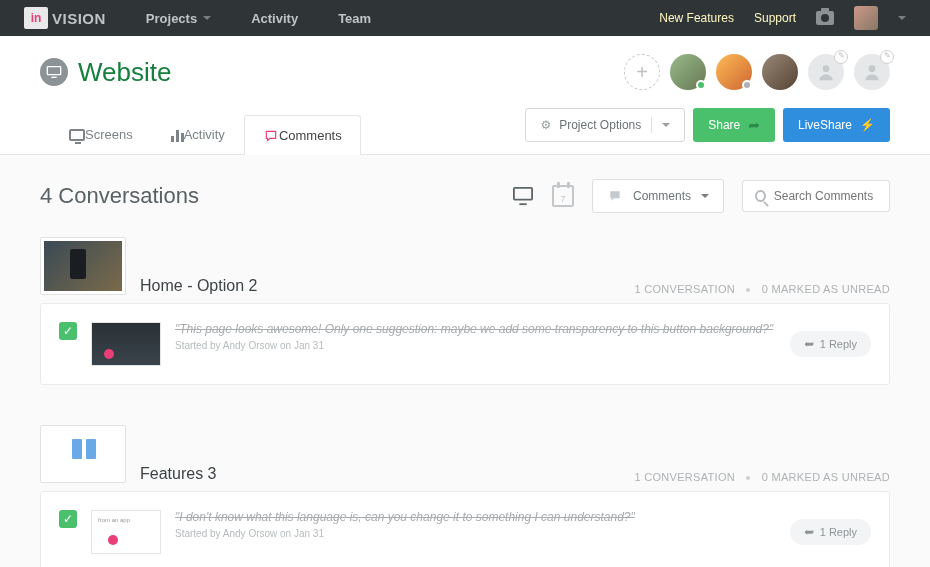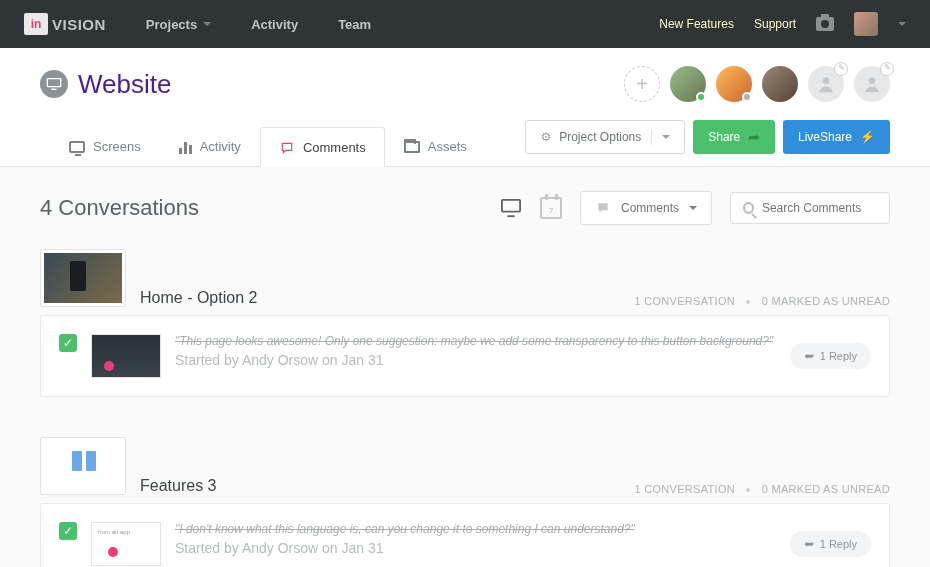--- a/index.html
+++ b/index.html
@@ -1,55 +1,55 @@
 <!DOCTYPE html>
 <html><head>
 <meta charset="utf-8">
 <style>
 * { box-sizing: border-box; margin: 0; padding: 0; }
 body { font-family: -apple-system, "Helvetica Neue", Arial, sans-serif; background: #fafafa; color: #333; font-size: 14px; width: 930px; }
 
 
-.topnav { background: #2f3437; height: 48px; display: flex; align-items: center; padding: 0 24px; color: #bfc4c6; }
+.topnav { background: #2f3437; height: 36px; display: flex; align-items: center; padding: 0 24px; color: #bfc4c6; }
 .logo { display: flex; align-items: center; gap: 4px; margin-right: 40px; }
 .logo .mark { width: 24px; height: 22px; background: #e9e9e9; border-radius: 2px; display: flex; align-items: center; justify-content: center; color: #ec3e76; font-weight: bold; font-size: 12px; }
 .logo .text { font-size: 15px; letter-spacing: 0.5px; font-weight: 700; }
 .topnav-left { display: flex; gap: 40px; align-items: center; font-weight: bold; }
 .topnav-left .item { display: flex; align-items: center; gap: 6px; cursor: pointer; font-size: 13px; }
 .topnav-right { margin-left: auto; display: flex; align-items: center; gap: 20px; font-size: 12px; color: #fef9c3; }
 .camera-icon { width: 18px; height: 14px; background: #8c9193; border-radius: 2px; position: relative; }
 .camera-icon::before { content:""; position:absolute; top:-3px; left:5px; width:8px; height:4px; background:#8c9193; border-radius:1px; }
 .camera-icon::after { content:""; position:absolute; top:3px; left:5px; width:8px; height:8px; background:#2f3437; border-radius:50%; }
 .avatar-sm { width: 24px; height: 24px; border-radius: 3px; background: linear-gradient(135deg,#c98,#876); }
 .caret { width: 0; height: 0; border-left: 4px solid transparent; border-right: 4px solid transparent; border-top: 4px solid #7a7e80; }
 
 
 .header { background: #fff; padding: 18px 40px 0 40px; border-bottom: 1px solid #e5e5e5; }
 .header-row { display: flex; align-items: center; }
 .page-icon { width: 28px; height: 28px; background: #8b9396; border-radius: 50%; display:flex; align-items:center; justify-content:center; margin-right: 10px; }
 .page-icon svg { width: 16px; height: 14px; }
-.page-title { font-size: 26px; font-weight: 400; color: #4c1d95; }
+.page-title { font-size: 26px; font-weight: 400; color: #15803d; }
 .collab { margin-left: auto; display: flex; align-items: center; gap: 10px; }
 .add-circle { width: 36px; height: 36px; border: 1px dashed #c8c8c8; border-radius: 50%; display:flex; align-items:center; justify-content:center; color:#c0c0c0; font-size: 20px; cursor:pointer; }
 .avatar { width: 36px; height: 36px; border-radius: 50%; background-size: cover; position: relative; }
 .avatar.a1 { background: linear-gradient(135deg,#9b8,#675); }
 .avatar.a2 { background: linear-gradient(135deg,#fb5,#c63); }
 .avatar.a3 { background: linear-gradient(135deg,#987,#543); }
 .avatar .dot { position:absolute; bottom:0; right:0; width:10px; height:10px; border-radius:50%; border:2px solid #fff; }
 .avatar .dot.green { background:#4ac06d; }
 .avatar .dot.grey { background:#b0b0b0; }
 .avatar-empty { width: 36px; height: 36px; border-radius:50%; background:#e6e8e9; display:flex; align-items:center; justify-content:center; position:relative; }
 .avatar-empty svg { width:20px; height:20px; fill:#c6c9cb; }
 .avatar-empty .badge { position:absolute; top:-4px; right:-4px; width:14px; height:14px; border:1px solid #d0d0d0; background:#fff; border-radius:50%; }
 .avatar-empty .badge::after { content:"✎"; font-size:8px; color:#c0c0c0; position:absolute; top:0; left:3px; }
 
 
 .subrow { display:flex; align-items: flex-end; margin-top: 18px; }
 .tabs { display:flex; gap: 0; margin-left: 10px; }
-.tab { display:flex; align-items:center; gap:8px; padding: 12px 18px; font-size:13px; color:#7d8487; cursor:pointer; border: 1px solid transparent; border-bottom: none; }
+.tab { display:flex; align-items:center; gap:0; padding: 12px 18px; font-size:13px; color:#7d8487; cursor:pointer; border: 1px solid transparent; border-bottom: none; }
 .tab.active { background:#fff; border-color:#e5e5e5; border-radius: 3px 3px 0 0; color:#444; position:relative; top:1px; }
 .ic-screen { width:16px; height:12px; border:2px solid #7d8487; border-radius:2px; position:relative; }
 .ic-screen::after { content:""; position:absolute; bottom:-5px; left:4px; width:6px; height:2px; background:#7d8487; }
 .ic-activity { display:flex; align-items:flex-end; gap:2px; height:14px; }
 .ic-activity span { width:3px; background:#7d8487; }
 .ic-comment { width:16px; height:14px; }
 .ic-folder { width:16px; height:12px; border:2px solid #7d8487; border-radius:1px; position:relative; }
 .ic-folder::before { content:""; position:absolute; top:-4px; left:-2px; width:8px; height:3px; border:2px solid #7d8487; border-bottom:none; }
 
 .actions { margin-left:auto; display:flex; gap:8px; padding-bottom: 12px; }
@@ -62,21 +62,21 @@
 .bolt { color:#1a5f9e; }
 .share-arrow { color:#2e8a48; font-size:14px; }
 
 
 .toolbar { display:flex; align-items:center; padding: 24px 40px; gap: 18px; }
 .toolbar-title { font-size: 22px; font-weight: 300; color: #5a6164; }
 .platform-icons { margin-left:auto; display:flex; gap:18px; align-items:center; }
 .calendar { width:22px; height:22px; border:2px solid #c3c7c9; border-radius:2px; position:relative; display:flex; align-items:flex-end; justify-content:center; font-size:9px; color:#c3c7c9; padding-bottom:1px; }
 .calendar::before { content:""; position:absolute; top:-5px; left:3px; width:3px; height:6px; background:#c3c7c9; border-radius:1px; box-shadow: 10px 0 #c3c7c9; }
 .comments-filter { border:1px solid #dedede; border-radius:3px; padding: 9px 14px; display:flex; align-items:center; gap:10px; color:#6d7477; font-size:12px; cursor:pointer; background:#fff; }
-.search-box { border:1px solid #dedede; border-radius:3px; padding: 8px 12px; display:flex; align-items:center; gap:8px; width: 160px; background:#fff; }
+.search-box { border:1px solid #dedede; border-radius:3px; padding: 8px 12px; display:flex; align-items:center; gap:8px; width: 148px; background:#fff; }
 .search-box input { border:none; outline:none; font-size:12px; width:100%; color:#888; background:transparent; }
 .mag { width:12px; height:12px; border:2px solid #b8bcbe; border-radius:50%; position:relative; }
 .mag::after { content:""; position:absolute; bottom:-5px; right:-5px; width:6px; height:2px; background:#b8bcbe; transform:rotate(45deg); }
 
 
 .content { padding: 0 40px 40px; }
 .group { margin-bottom: 40px; }
 .group-head { display:flex; align-items:flex-end; gap:14px; margin-bottom: 8px; }
 .thumb { width: 86px; height: 58px; border:1px solid #e2e2e2; padding:3px; background:#fff; border-radius:2px; }
 .thumb-inner { width:100%; height:100%; background:#e8eef3; }
@@ -91,21 +91,21 @@
 .panel { background:#fff; border:1px solid #eaeaea; border-radius:3px; padding: 18px; display:flex; gap:14px; align-items:flex-start; }
 .check { width:18px; height:18px; background:#4ac06d; border-radius:3px; display:flex; align-items:center; justify-content:center; color:#fff; font-size:12px; flex-shrink:0; }
 .snippet-thumb { width:70px; height:44px; background:#eef1f4; border:1px solid #e5e5e5; flex-shrink:0; position:relative; }
 .snippet-thumb.dark { background: linear-gradient(180deg,#2a3238,#3a424a); }
 .snippet-thumb.dark::after { content:""; position:absolute; left:12px; top:26px; width:10px; height:10px; background:#ec3e76; border-radius:50%; }
 .snippet-thumb.light { background:#fff; }
 .snippet-thumb.light::before { content:"from an app"; font-size:6px; color:#999; position:absolute; top:6px; left:6px; }
 .snippet-thumb.light::after { content:""; position:absolute; left:16px; top:24px; width:10px; height:10px; background:#ec3e76; border-radius:50%; }
 .snippet-body { flex:1; }
 .snippet-text { font-size:12px; color:#a8acae; font-style:italic; text-decoration: line-through; margin-bottom:4px; }
-.snippet-meta { font-size:14px; color:#b6bbbd; }
+.snippet-meta { font-size:10px; color:#b6bbbd; }
 .reply-btn { background:#f3f4f5; border-radius:14px; padding:6px 14px; font-size:11px; color:#8f9497; display:flex; align-items:center; gap:6px; cursor:pointer; align-self:center; }
 .reply-arrow { font-size:12px; transform:scaleX(-1); display:inline-block; }
 
 </style>
 </head>
 <body>
 
 <div class="topnav">
   <div class="logo">
     <div class="mark">in</div>
@@ -174,24 +174,20 @@
             <span style="height:12px"></span>
             <span style="height:9px"></span>
           </span>
         <span>Activity</span>
       </div>
       <div class="tab active">
         <svg class="ic-comment" viewBox="0 0 24 24">
             <path d="M4 4h16v12H10l-4 4v-4H4z" fill="none" stroke="#ec3e76" stroke-width="2"></path>
           </svg>
         <span>Comments</span>
-      </div>
-      <div class="tab">
-        <span class="ic-folder"></span>
-        <span>Assets</span>
       </div>
     </div>
     <div class="actions">
       <div class="btn btn-white">
         <span class="gear">⚙</span>
         <span>Project Options</span>
         <span style="width:1px;height:16px;background:#e0e0e0;margin:0 2px;"></span>
         <span class="caret"></span>
       </div>
       <div class="btn btn-green">

